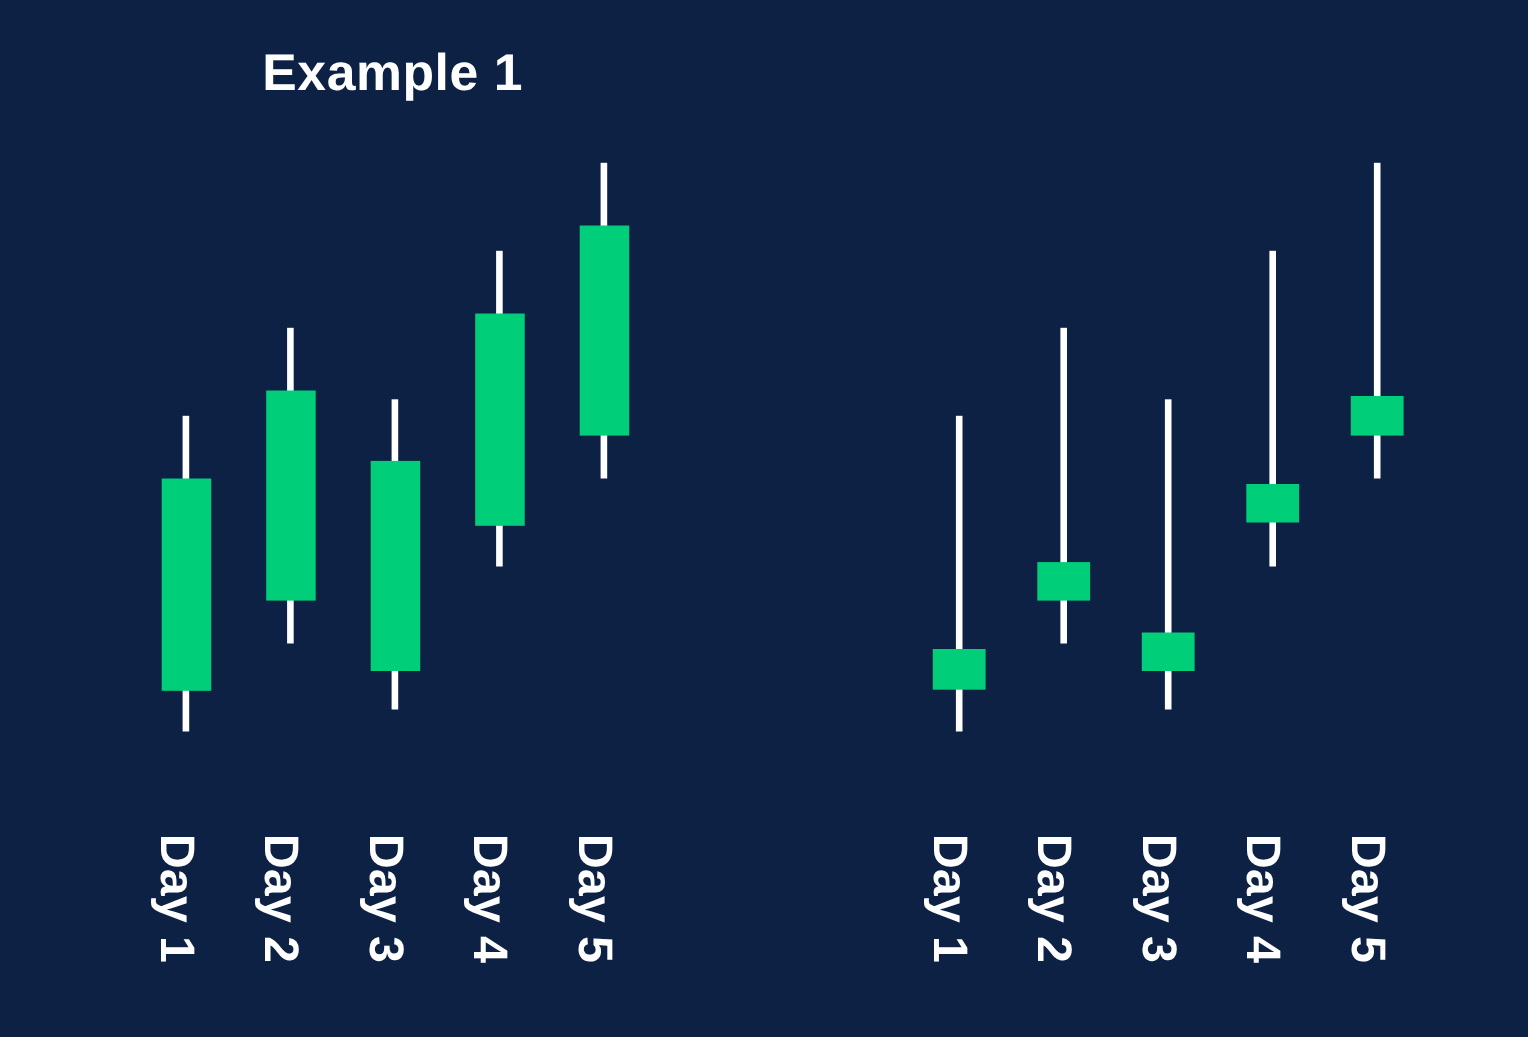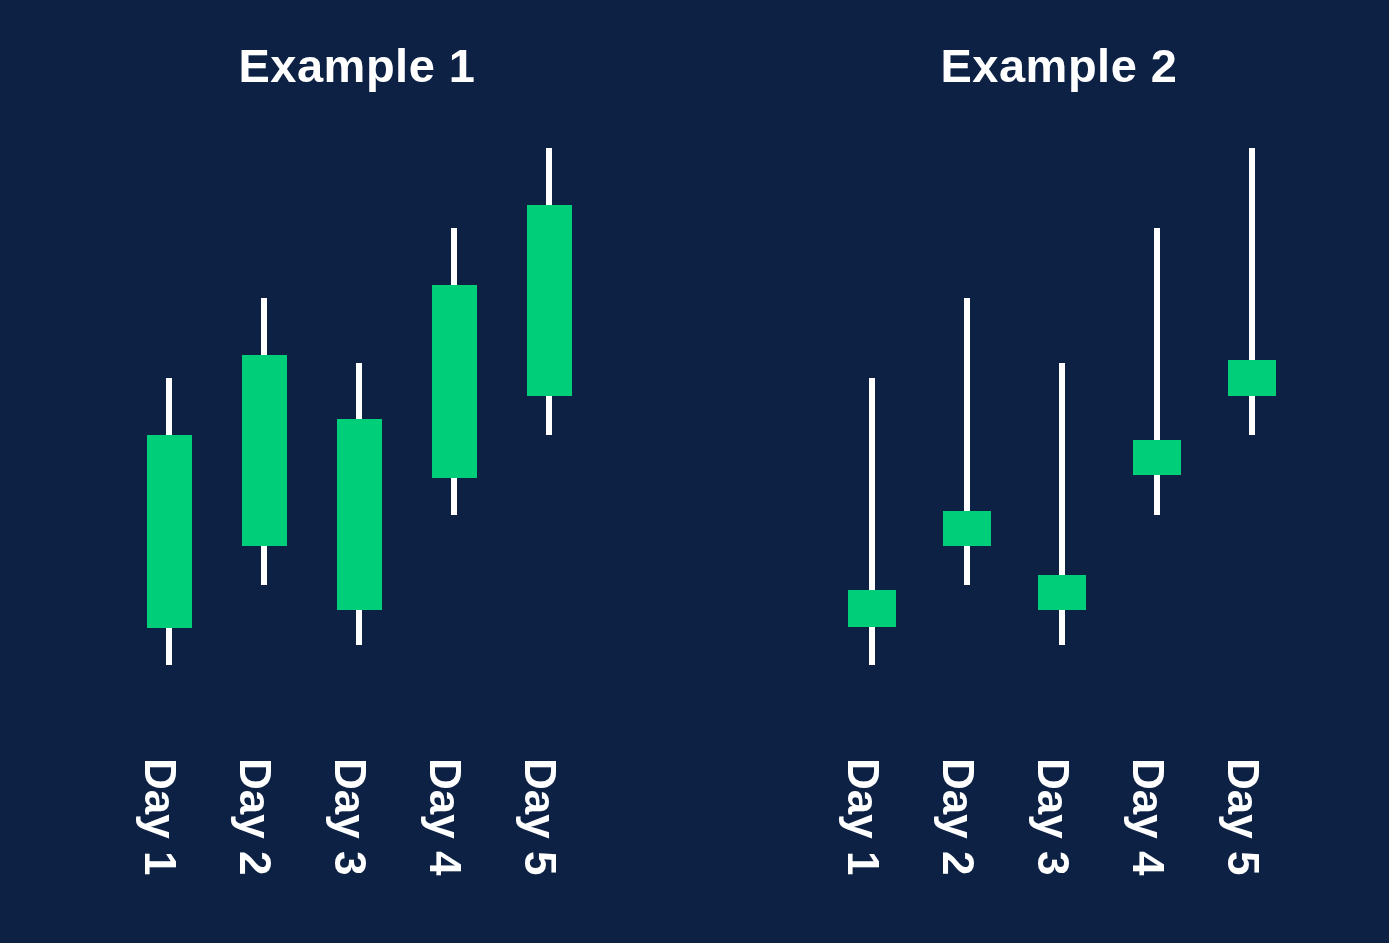--- a/index.html
+++ b/index.html
@@ -90,21 +90,20 @@
           <div class="body" style="left: 431.5px; top: 285px; width: 45px; height: 193px; background: rgb(0, 206, 121);"></div>
         </div>
         <div class="candle" style="left: 0px; width: 100%;">
           <div class="wick" style="left: 546px; top: 148px; width: 6px; height: 287px; background: rgb(255, 255, 255);"></div>
           <div class="body" style="left: 526.5px; top: 205px; width: 45px; height: 191px; background: rgb(0, 206, 121);"></div>
         </div>
       </div>
   </div>
 
   <div class="panel" id="panel-1" style="left: 694px; width: 695px;">
-    <div class="panel-title" style="left: 165px; top: 38px; width: 400px; text-align: center; transform: none;">Example 2</div>
     <div class="chart-area" id="chart-1">
         <div class="candle" style="left: 0px; width: 100%;">
           <div class="wick" style="left: 175px; top: 378px; width: 6px; height: 287px; background: rgb(255, 255, 255);"></div>
           <div class="body" style="left: 154px; top: 590px; width: 48px; height: 37px; background: rgb(0, 206, 121);"></div>
         </div>
         <div class="candle" style="left: 0px; width: 100%;">
           <div class="wick" style="left: 270px; top: 298px; width: 6px; height: 287px; background: rgb(255, 255, 255);"></div>
           <div class="body" style="left: 249px; top: 511px; width: 48px; height: 35px; background: rgb(0, 206, 121);"></div>
         </div>
         <div class="candle" style="left: 0px; width: 100%;">

